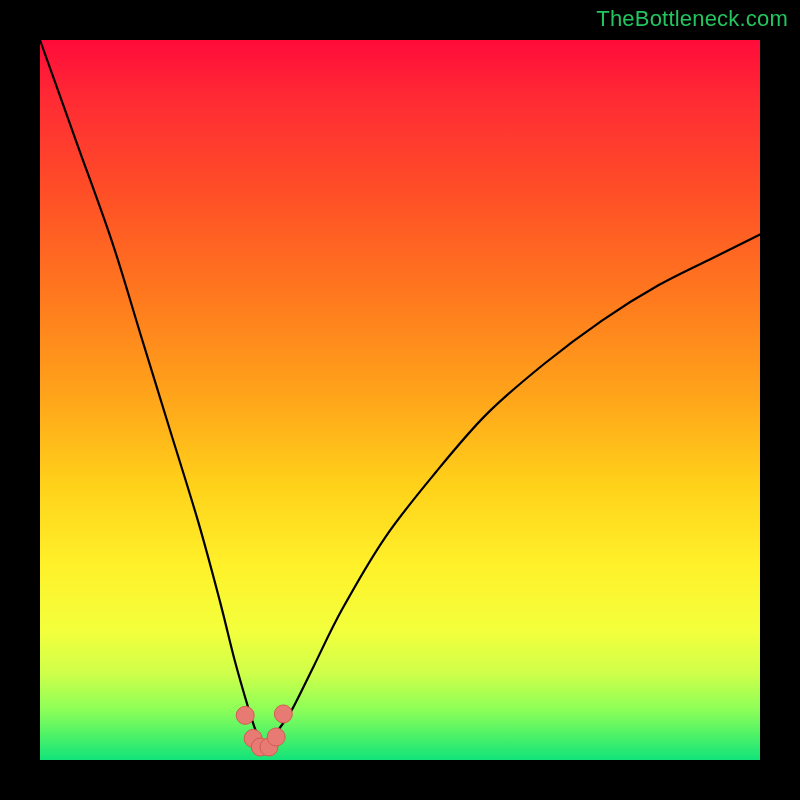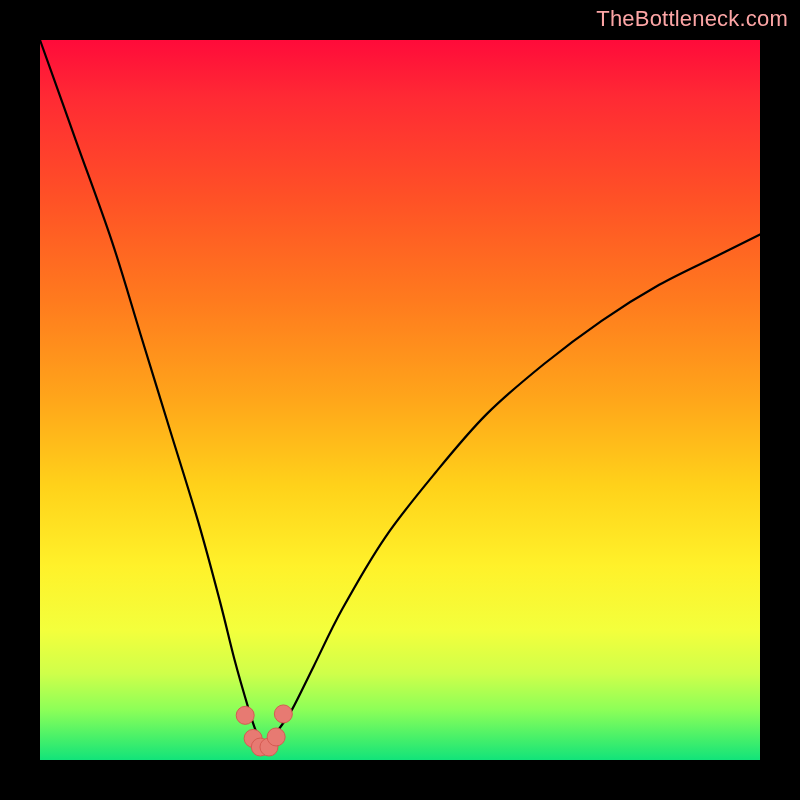--- a/index.html
+++ b/index.html
@@ -38,21 +38,21 @@
       #cfff4a 88%,
       #8dff58 93%,
       #46f06a 97%,
       #12e37a 100%
     );
   }
   .watermark {
     position: absolute;
     top: 6px;
     right: 12px;
-    color: #fca5a5;
+    color: #22c55e;
     font-size: 22px;
     font-weight: 500;
     letter-spacing: 0.2px;
     user-select: none;
   }
   svg.curve {
     position: absolute;
     left: 0;
     top: 0;
     width: 720px;

